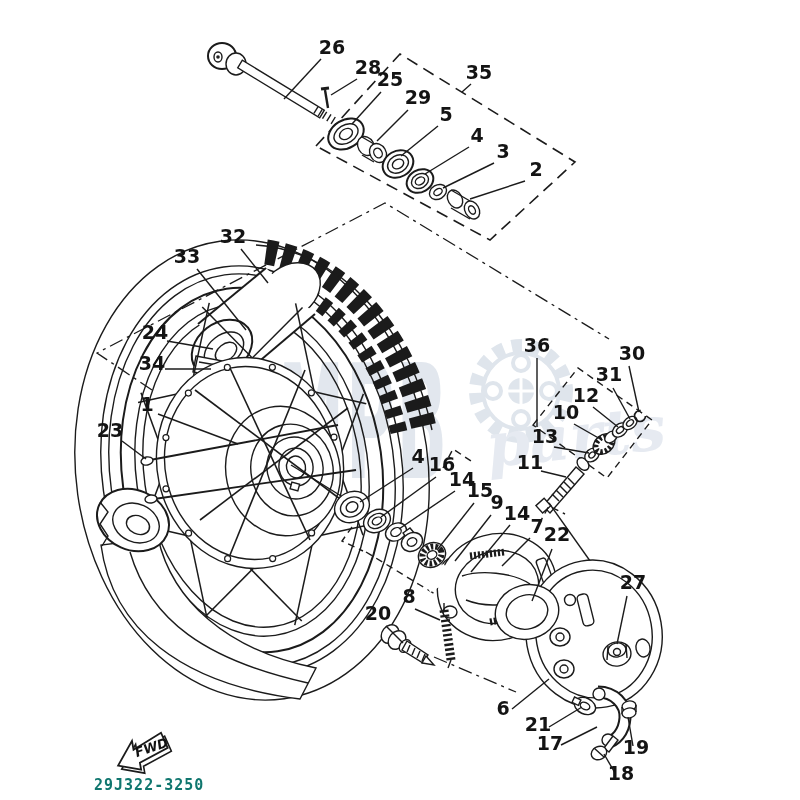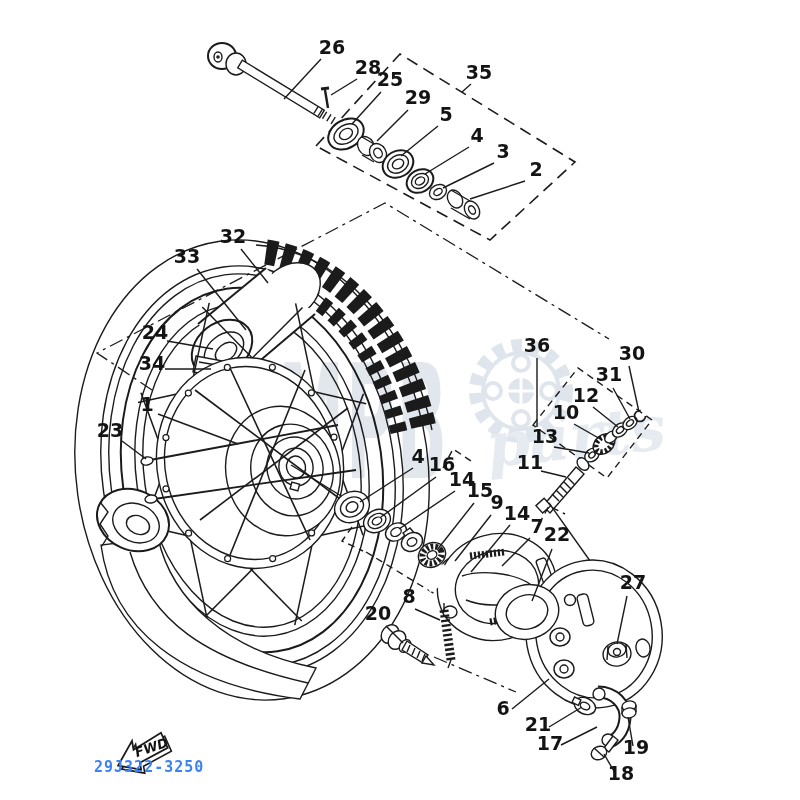--- a/index.html
+++ b/index.html
@@ -24,22 +24,22 @@
   .dashdot{fill:none;stroke:#1b1b1b;stroke-width:1.3;stroke-dasharray:14 5 3 5;}
   .dashsm{fill:none;stroke:#1b1b1b;stroke-width:1.4;stroke-dasharray:7 5;}
   .coil{fill:none;stroke:#1b1b1b;stroke-linecap:butt;}
   #leader-lines line{stroke:#1b1b1b;stroke-width:1.4;}
   #part-labels text{font-family:"DejaVu Sans",sans-serif;font-weight:bold;
                     font-size:19px;fill:#141414;text-anchor:middle;}
   #spokes line{stroke:#1b1b1b;stroke-width:1.5;}
   #flange-holes circle{fill:#fff;stroke:#1b1b1b;stroke-width:1.2;}
   .fwd-text{font-family:"DejaVu Sans",sans-serif;font-weight:bold;font-style:italic;
             font-size:13px;fill:#111;}
-  .footer-code{position:absolute;left:94px;top:758px;font-family:"DejaVu Sans Mono",monospace;
-               font-weight:bold;font-size:15px;letter-spacing:1px;color:#3b82f6;}
+  .footer-code{position:absolute;left:94px;top:776px;font-family:"DejaVu Sans Mono",monospace;
+               font-weight:bold;font-size:15px;letter-spacing:1px;color:#0f766e;}
 </style>
 </head>
 <body>
 
 <div id="stage">
 
   <div class="watermark">
     <span class="wm-brand">JMPB</span>
     <svg class="wm-gear" width="118" height="118" viewBox="0 0 118 118">
       <circle cx="59" cy="59" r="44" fill="none" stroke="#dfe5ec" stroke-width="16" stroke-dasharray="10 8"></circle>

